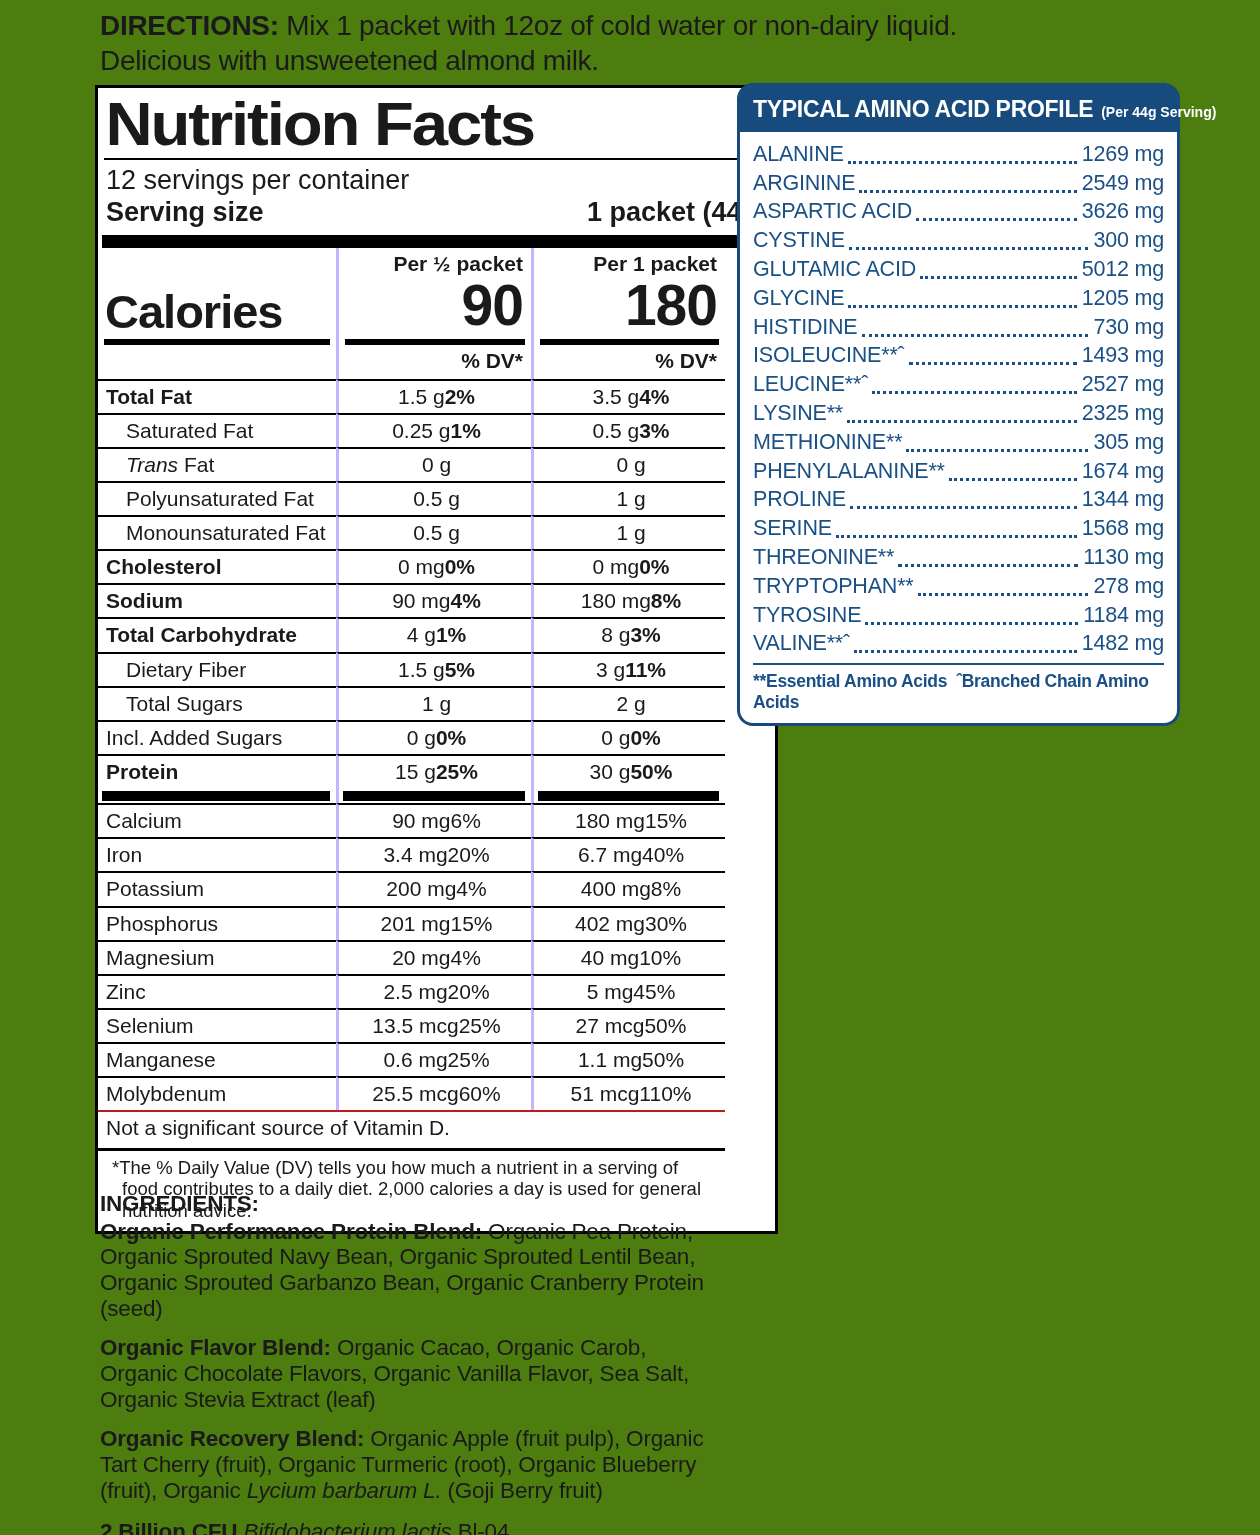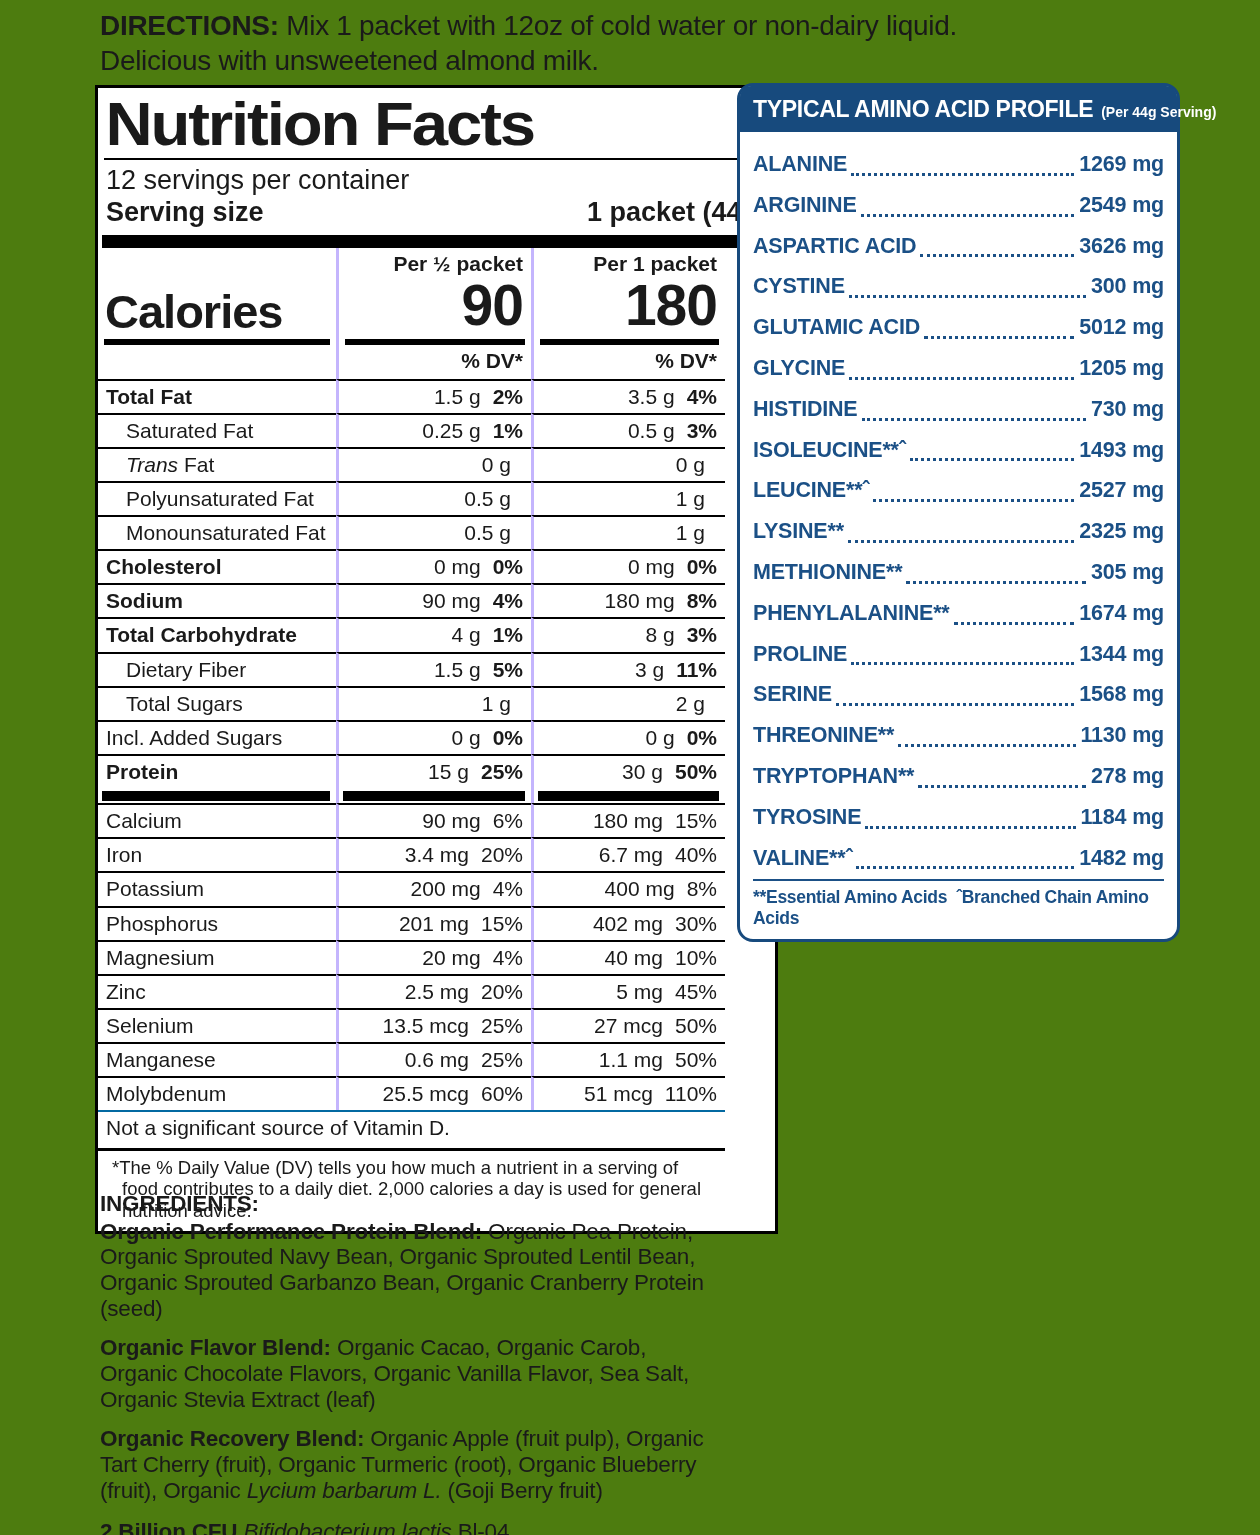--- a/index.html
+++ b/index.html
@@ -22,39 +22,39 @@
   .grid{ display:grid; grid-template-columns:238px 195px 194px; }
   .rowc{ display:contents; }
   .cell{ font-size:21px; line-height:1.15; padding:4px 8px; }
   .c2,.c3{ border-left:3px solid #c4b5fd; }
   .rl{ border-top:2px solid #000; }
   .name{ padding-left:8px; padding-right:2px; }
   .name.bold{ font-weight:bold; }
   .name.indent{ padding-left:28px; }
   .name.indent2{ }
   .it{ font-style:italic; }
-  .val{ display:flex; justify-content:flex-end; align-items:baseline; padding-left:11px;gap:12px; }
+  .val{ display:flex; justify-content:center; align-items:baseline; padding-left:11px; }
   .pct.bp{ font-weight:bold; }
   .colhead{ font-weight:bold; text-align:right; padding:4px 8px 0; }
   .cal-name{ font-weight:bold; font-size:47px; letter-spacing:-1px; line-height:1.0; padding:12px 0 0 7px; }
   .cal-num{ font-weight:bold; font-size:57px; letter-spacing:-1px; line-height:0.95; text-align:right; padding:2px 8px 0 0; }
   .bar6{ height:6px; background:#000; margin:4px 6px 3px; }
   .bar10{ height:10px; background:#000; margin:3px 6px 2px 4px; }
   .dvhead{ font-weight:bold; text-align:right; font-size:21px; padding:1px 8px 5px; }
   .fullrow{ grid-column:1 / -1; }
-  .vitd{ border-top:2px solid #0369a1; font-size:21px; padding:4px 8px 7px; }
+  .vitd{ border-top:2px solid #b91c1c; font-size:21px; padding:4px 8px 7px; }
   .dvnote{ border-top:3px solid #000; font-size:18.5px; line-height:1.16; padding:6px 12px 10px 24px; text-indent:-10px; }
 
   
   .amino{ position:absolute; left:737px; top:83px; width:443px; border:3px solid var(--navy); border-radius:16px; background:#fff; }
   .amino-head{ background:var(--navy); color:#fff; border-radius:11px 11px 0 0; padding:10px 13px 9px; display:flex; align-items:baseline; gap:8px; }
   .amino-head .t1{ font-weight:bold; font-size:23px; letter-spacing:-0.3px; white-space:nowrap; }
   .amino-head .t2{ font-weight:bold; font-size:14px; white-space:nowrap; }
   .amino-list{ padding:8px 13px 0; }
-  .arow{ display:flex; align-items:flex-start; height:28.8px; color:var(--amino); font-weight:bold; font-size:21.5px; letter-spacing:-0.2px;margin-top:12px; }
+  .arow{ display:flex; align-items:center; height:28.8px; color:var(--amino); font-weight:normal; font-size:21.5px; letter-spacing:-0.2px; }
   .aname{ white-space:nowrap; }
   .adots{ flex:1; margin:0 5px 5px 4px; border-bottom:3px dotted var(--amino); align-self:flex-end; }
   .aval{ white-space:nowrap; }
   .amino-foot{ margin:5px 13px 0; border-top:2px solid var(--amino); color:var(--amino); font-weight:bold; font-size:17.5px; letter-spacing:-0.3px; padding:6px 0 10px; }
 
   
   .ingredients{ position:absolute; left:100px; top:1192px; width:604px; font-size:22.5px; line-height:1.1; letter-spacing:-0.2px; }
   .ing-h{ font-weight:bold; margin:0 0 2px; }
   .ing-p{ margin:0 0 14px; line-height:1.14; }
   .ing-p b{ font-weight:bold; }

